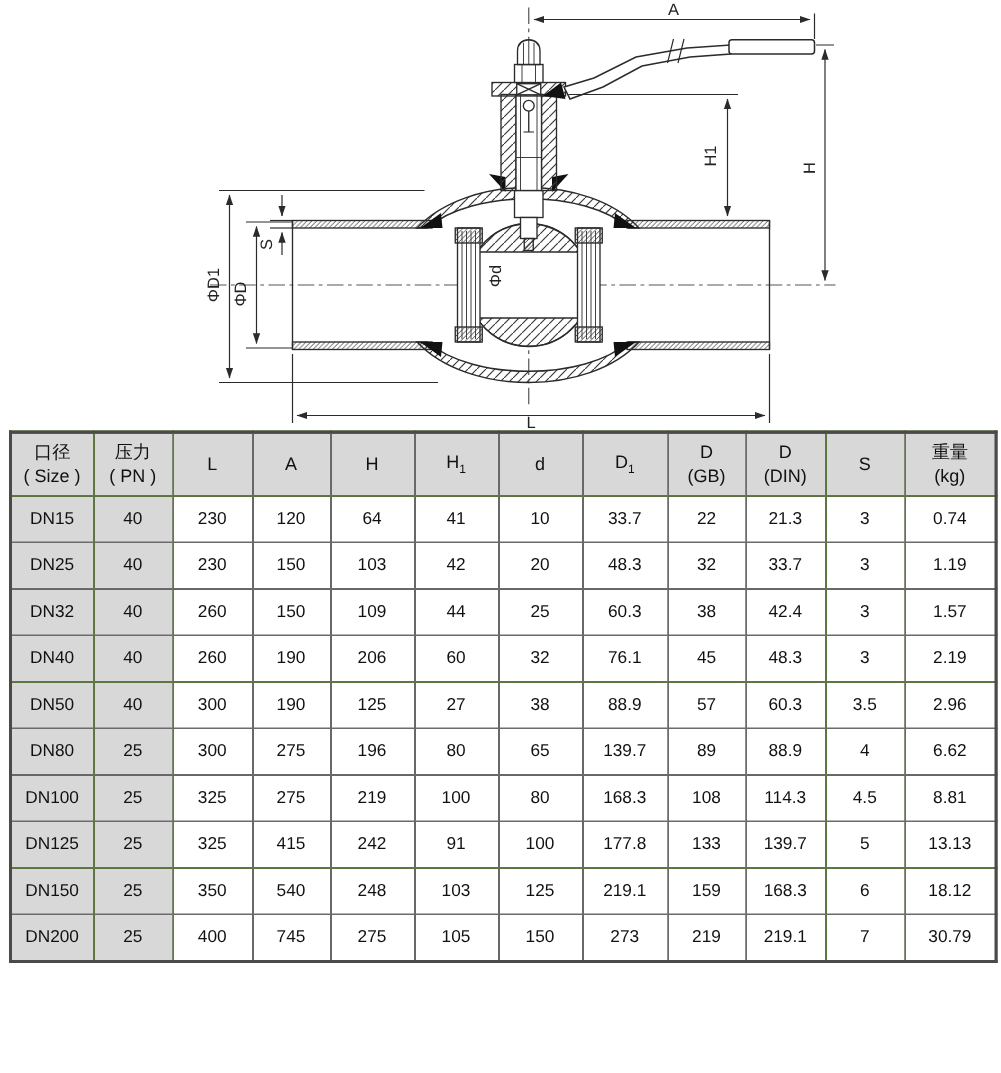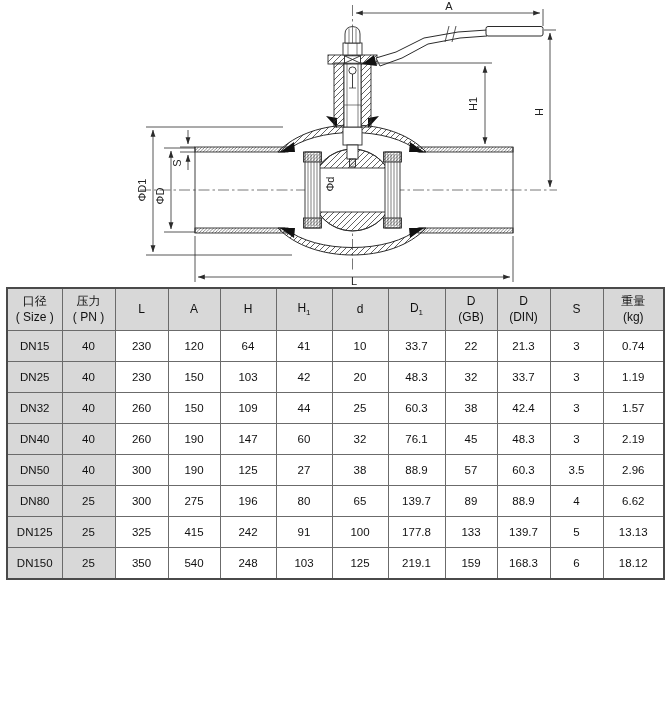--- a/index.html
+++ b/index.html
@@ -254,21 +254,21 @@
         <td>38</td>
         <td>42.4</td>
         <td>3</td>
         <td>1.57</td>
       </tr>
       <tr>
         <td class="shaded">DN40</td>
         <td class="shaded">40</td>
         <td>260</td>
         <td>190</td>
-        <td>147</td>
+        <td>206</td>
         <td>60</td>
         <td>32</td>
         <td>76.1</td>
         <td>45</td>
         <td>48.3</td>
         <td>3</td>
         <td>2.19</td>
       </tr>
       <tr>
         <td class="shaded">DN50</td>
@@ -292,20 +292,34 @@
         <td>196</td>
         <td>80</td>
         <td>65</td>
         <td>139.7</td>
         <td>89</td>
         <td>88.9</td>
         <td>4</td>
         <td>6.62</td>
       </tr>
       <tr>
+        <td class="shaded">DN100</td>
+        <td class="shaded">25</td>
+        <td>325</td>
+        <td>275</td>
+        <td>219</td>
+        <td>100</td>
+        <td>80</td>
+        <td>168.3</td>
+        <td>108</td>
+        <td>114.3</td>
+        <td>4.5</td>
+        <td>8.81</td>
+      </tr>
+      <tr>
         <td class="shaded">DN125</td>
         <td class="shaded">25</td>
         <td>325</td>
         <td>415</td>
         <td>242</td>
         <td>91</td>
         <td>100</td>
         <td>177.8</td>
         <td>133</td>
         <td>139.7</td>
@@ -319,14 +333,28 @@
         <td>540</td>
         <td>248</td>
         <td>103</td>
         <td>125</td>
         <td>219.1</td>
         <td>159</td>
         <td>168.3</td>
         <td>6</td>
         <td>18.12</td>
       </tr>
+      <tr>
+        <td class="shaded">DN200</td>
+        <td class="shaded">25</td>
+        <td>400</td>
+        <td>745</td>
+        <td>275</td>
+        <td>105</td>
+        <td>150</td>
+        <td>273</td>
+        <td>219</td>
+        <td>219.1</td>
+        <td>7</td>
+        <td>30.79</td>
+      </tr>
     </tbody>
 </table>
 
 </body></html>

